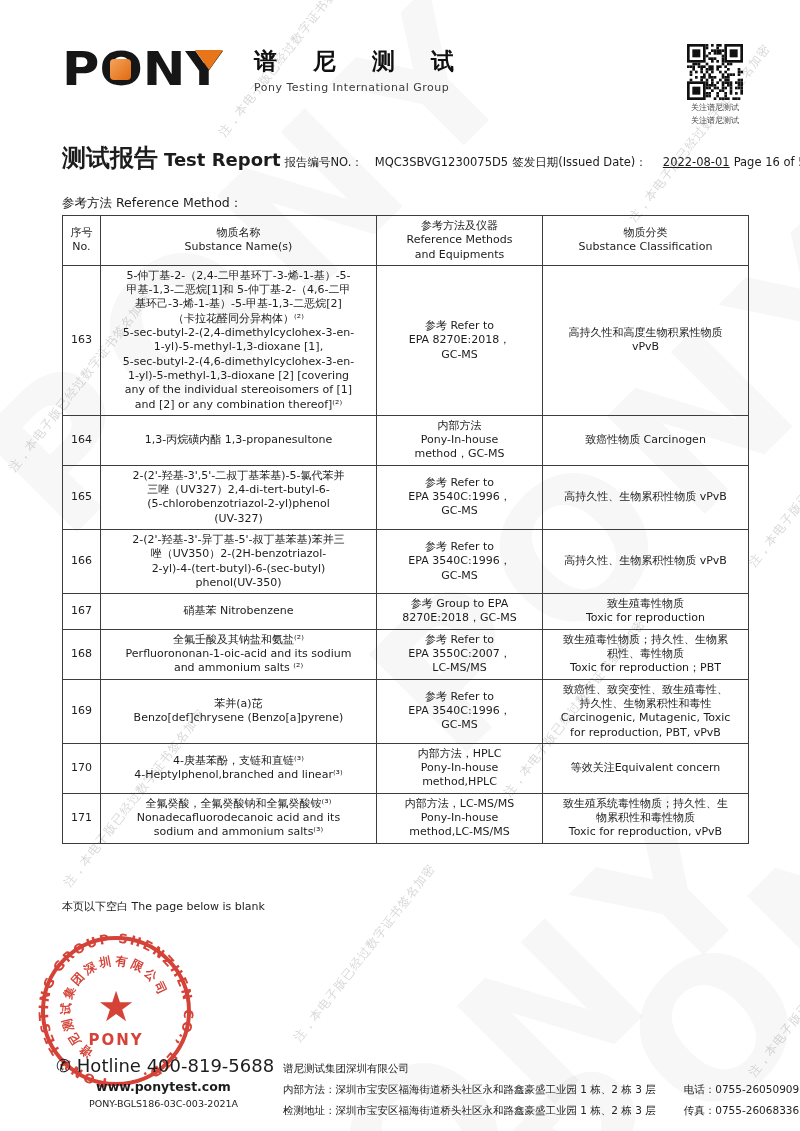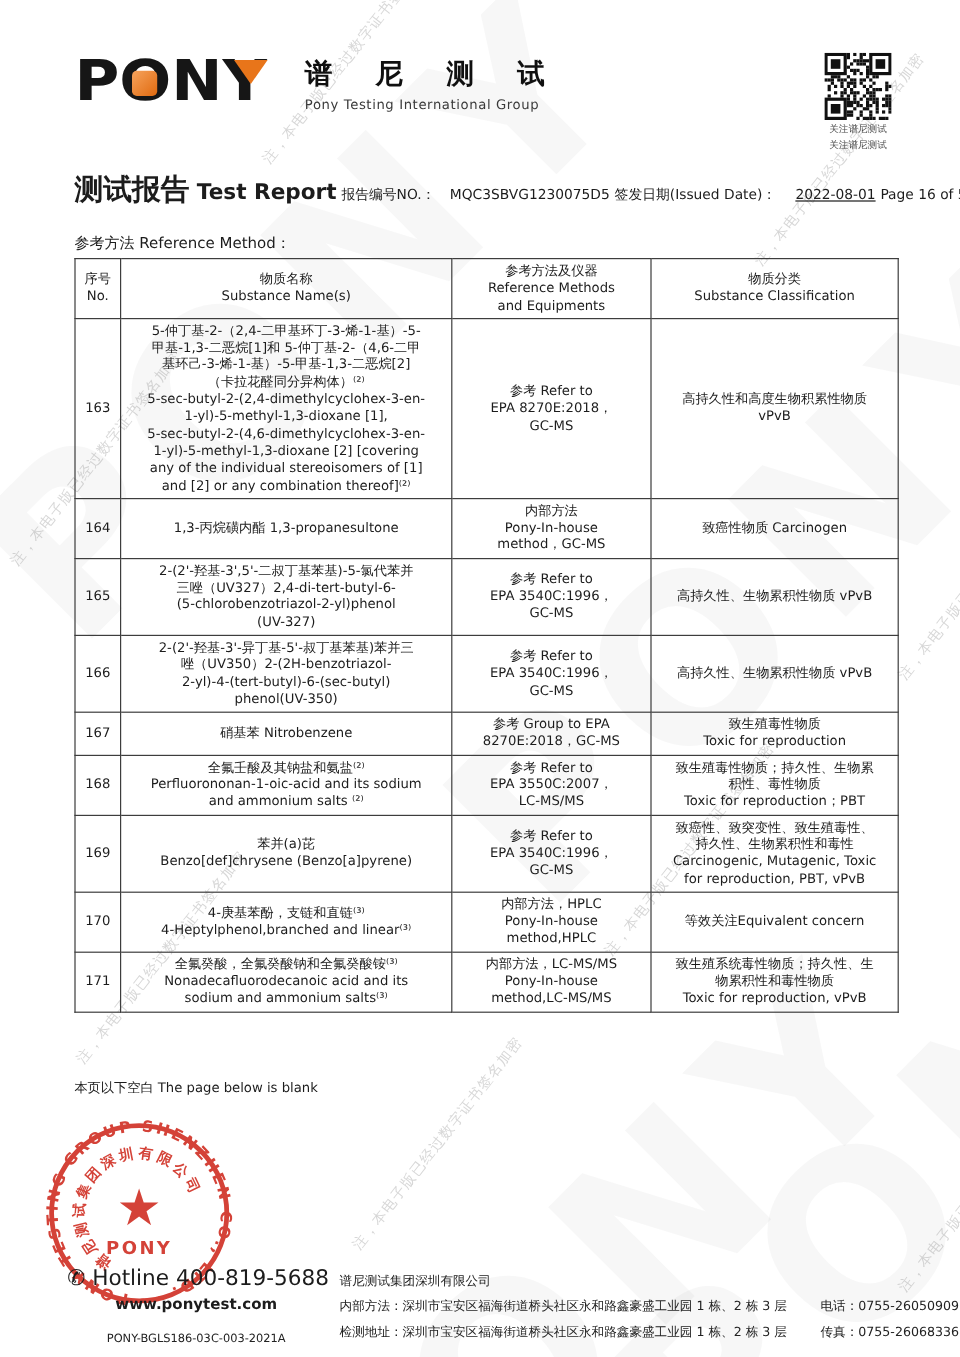--- a/index.html
+++ b/index.html
@@ -75,21 +75,21 @@
 
   .blank-note { position:absolute; top:899px; left:62px; font-size:11px; }
 
   
   .stamp { position:absolute; left:38px; top:933px; width:156px; height:156px; opacity:0.88; }
   .footer-left {
     position:absolute; left:56px; top:1055px; width:215px; text-align:center; z-index:2;
   }
   .hotline { font-size:18px; font-weight:normal; white-space:nowrap; }
   .website { font-size:12.5px; font-weight:bold; margin-top:3px; }
-  .doc-code { font-size:9.5px; margin-top:16px; color:#222; }
+  .doc-code { font-size:9.5px; margin-top:4px; color:#222; }
   .footer-right { position:absolute; left:283px; top:1058px; right:20px; font-size:10.5px; line-height:2.0; color:#222; }
   .addr-row { white-space:nowrap; }
   .addr-row .tel { margin-left:28px;margin-top:13px; }
 </style>
 </head>
 <body>
 
 <div class="layer" id="watermarks">
   <div class="wm-big" style="left:-60px; top:420px;">PONY</div>
   <div class="wm-big" style="left:330px; top:640px;">PONY</div>

